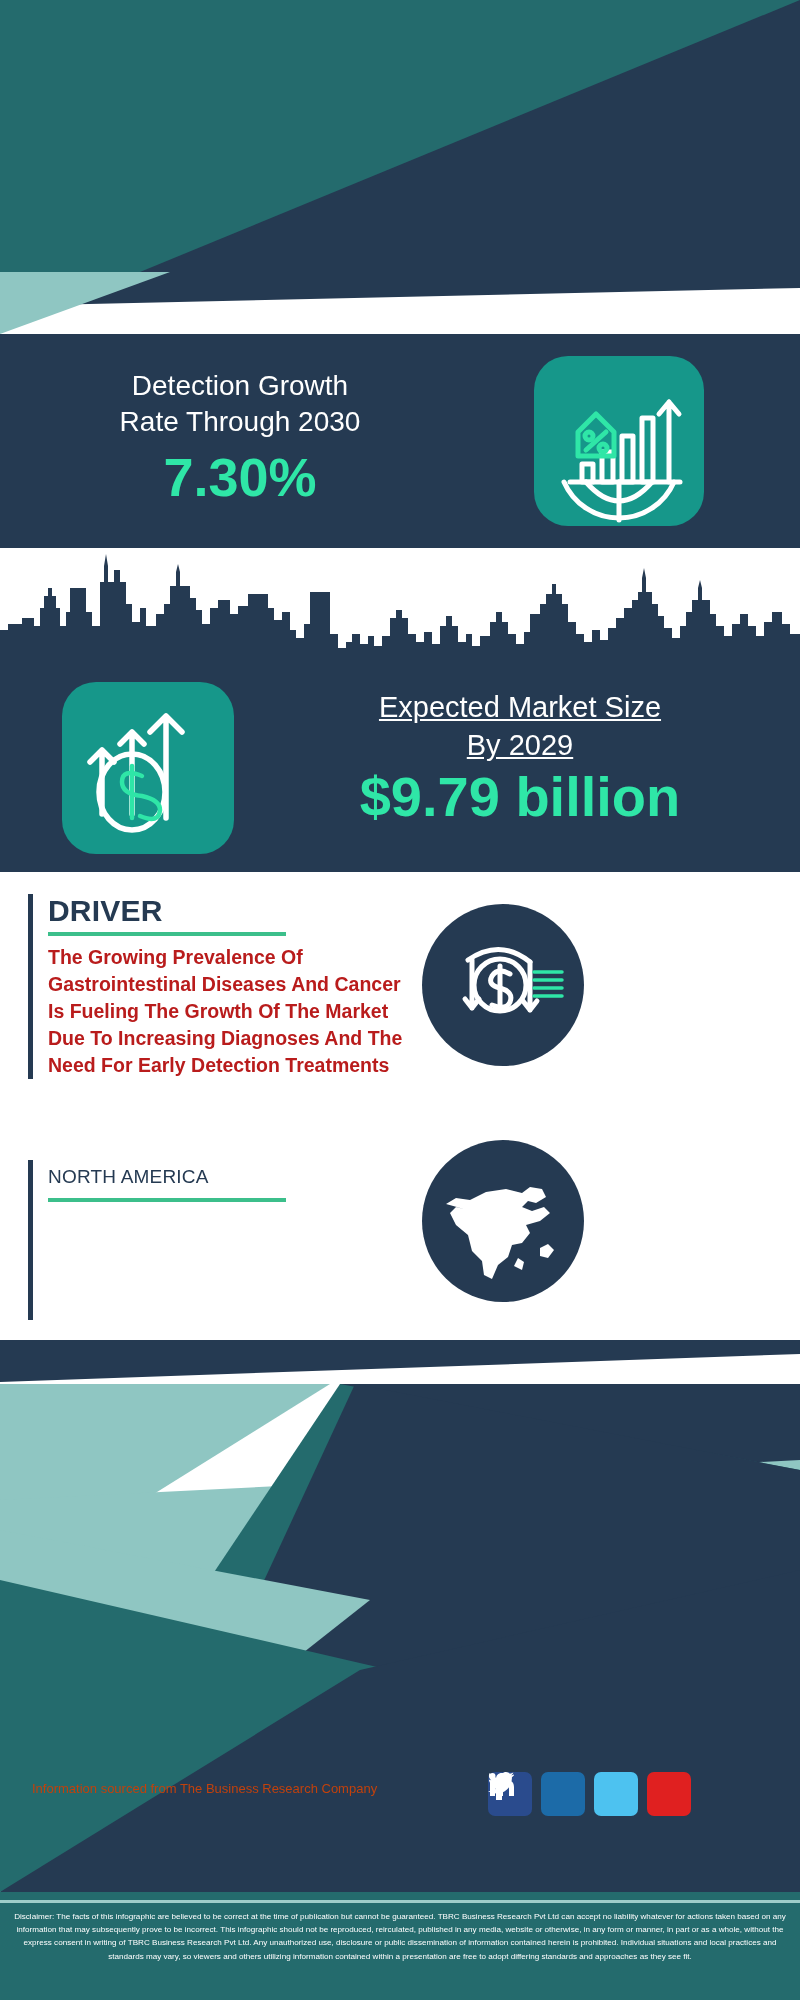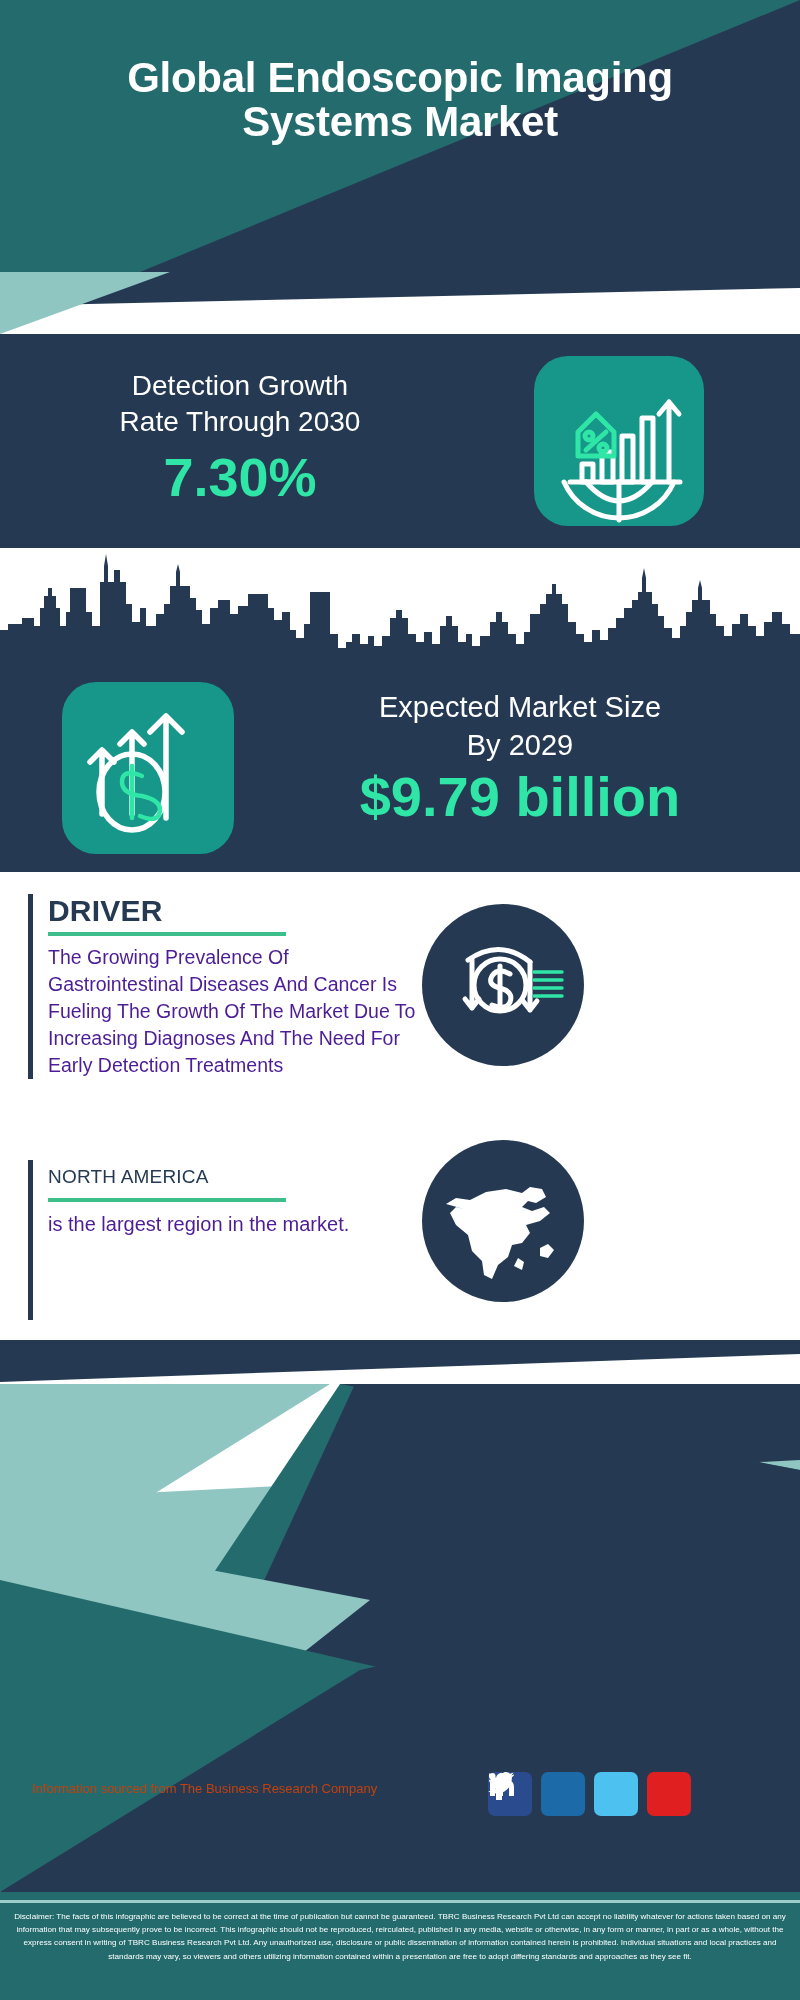--- a/index.html
+++ b/index.html
@@ -66,21 +66,21 @@
     background:#253a52;
   }
   .market-icon-box {
     position:absolute; left:62px; top:16px; width:172px; height:172px;
     background:#16978a; border-radius:34px;
   }
   .market-text {
     position:absolute; left:250px; top:22px; width:540px; text-align:center;
   }
   .market-label {
-    color:#ffffff; font-size:29px; line-height:38px; font-weight:400;
+    color:#ffffff; font-size:29px; line-height:38px; font-weight:400;text-decoration:underline;
   }
   .market-value {
     color:#2fe6a7; font-size:56px; font-weight:bold; line-height:62px;
     margin-top:2px;
   }
 
   
   .content {
     position:absolute; left:0; top:872px; width:800px; height:468px;
     background:#ffffff;
@@ -91,21 +91,21 @@
     background:#253a52;
   }
   .block-inner { padding-left:20px; }
   .block-head {
     color:#253a52; font-weight:bold; letter-spacing:0.2px;
   }
   .head-rule {
     height:4px; background:#3cbf8b; margin:4px 0 8px 0;
   }
   .block-body {
-    color:#4c1d95; font-weight:normal;
+    color:#b91c1c; font-weight:bold;
   }
 
   #driver-block { left:28px; top:22px; width:390px; }
   #driver-block .block-head { font-size:30px; line-height:34px; }
   #driver-block .head-rule { width:238px; }
   #driver-block .block-body { font-size:19.5px; line-height:27px; }
 
   #region-block { left:28px; top:288px; width:390px; height:160px; }
   #region-block .block-head { font-size:19px; line-height:34px; font-weight:400; }
   #region-block .head-rule { width:238px; }
@@ -157,21 +157,20 @@
     text-align:center;
   }
 </style>
 </head>
 <body>
 
 <div class="header">
   <svg class="header-diag" width="800" height="272" viewBox="0 0 800 272">
     <polygon points="800,0 800,272 140,272" fill="#253a52"></polygon>
   </svg>
-  <div class="header-title">Global Endoscopic Imaging Systems Market</div>
 </div>
 
 <div class="wedge-band">
   <svg width="800" height="62" viewBox="0 0 800 62">
     <polygon points="0,0 800,0 800,16 0,34" fill="#253a52"></polygon>
     <polygon points="0,0 170,0 0,62" fill="#8fc6c2"></polygon>
   </svg>
 </div>
 
 <div class="growth-panel">
@@ -260,21 +259,20 @@
         <path d="M112 92 h28"></path>
       </g>
     </svg>
   </div>
 
   <div class="block" id="region-block">
     <div class="block-bar"></div>
     <div class="block-inner">
       <div class="block-head">NORTH AMERICA</div>
       <div class="head-rule"></div>
-      <div class="block-body">is the largest region in the market.</div>
     </div>
   </div>
 
   <div class="circle-icon" id="region-circle">
     <svg width="162" height="162" viewBox="0 0 162 162">
       <path fill="#ffffff" d="M24,64 l10,-6 l14,2 l16,-8 l20,-3 l16,4 l8,-6 l12,2 l4,8 l-10,6 l-8,-2 l-6,6 l10,4 l12,-4 l6,6 l-10,8 l-14,4 l4,8 l-8,10 l-10,2 l-4,12 l-10,8 l-6,14 l-8,-4 l-2,-14 l-10,-10 l-4,-16 l-12,-10 l-6,-12 l6,-6 l8,2 Z"></path>
       <path fill="#ffffff" d="M118,108 l8,-4 l6,6 l-6,8 l-8,-2 Z"></path>
       <path fill="#ffffff" d="M96,118 l6,4 l-2,8 l-8,-4 Z"></path>
     </svg>
   </div>

